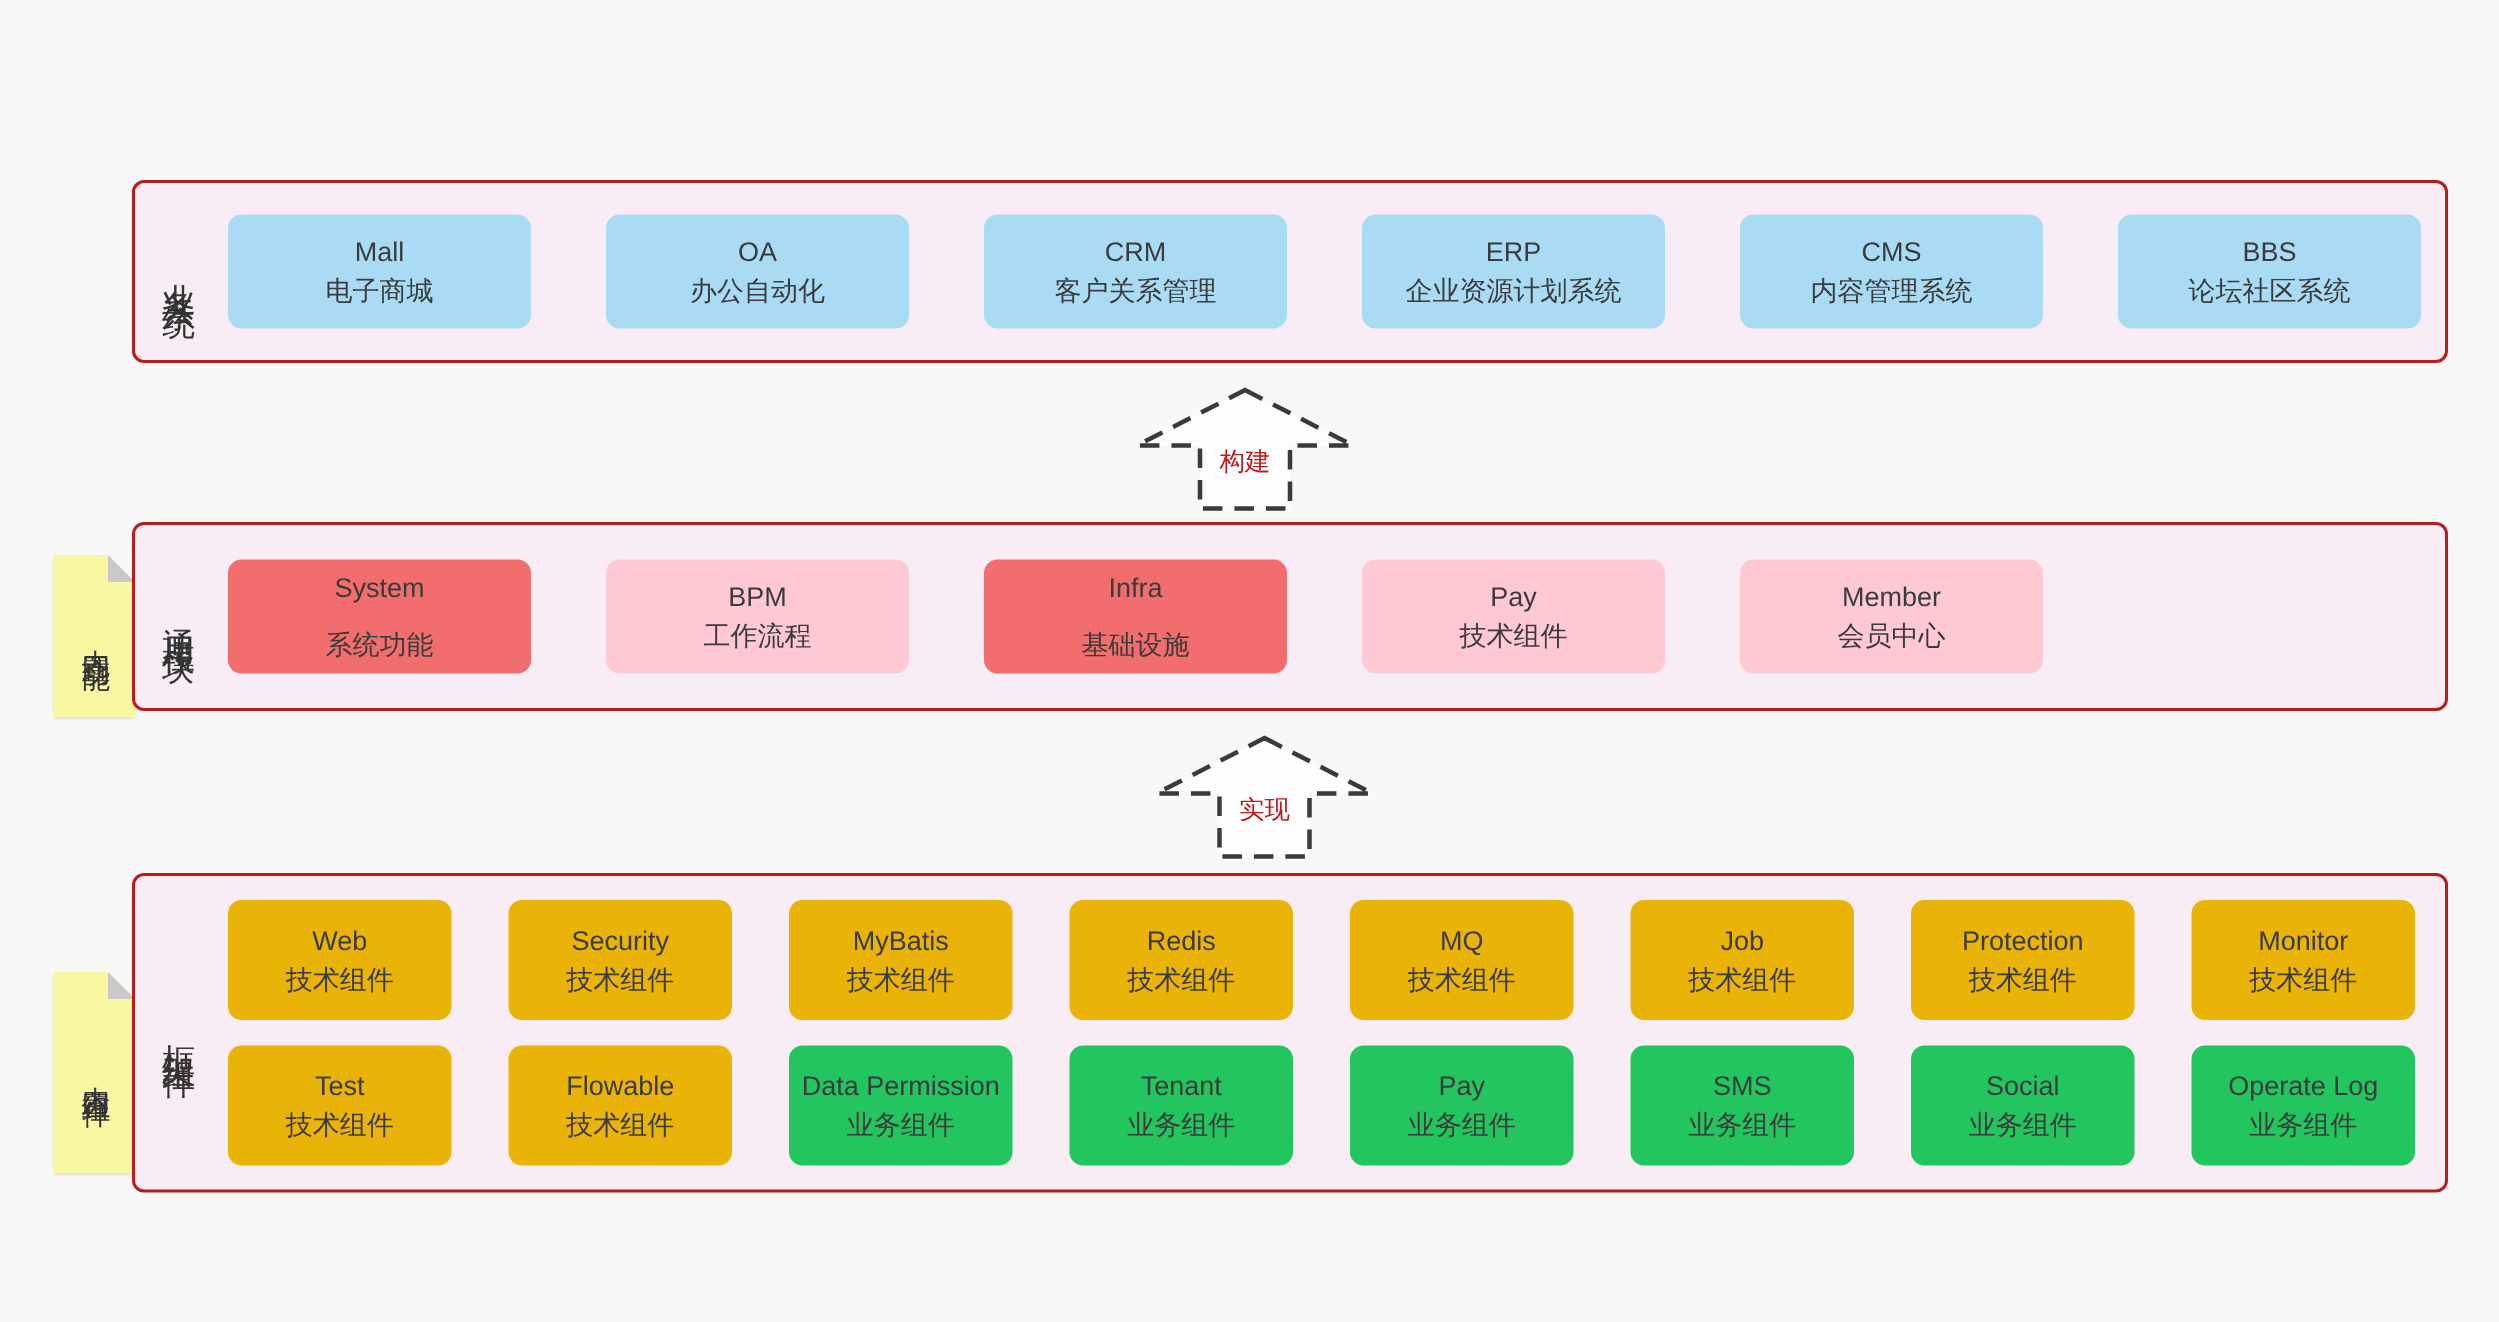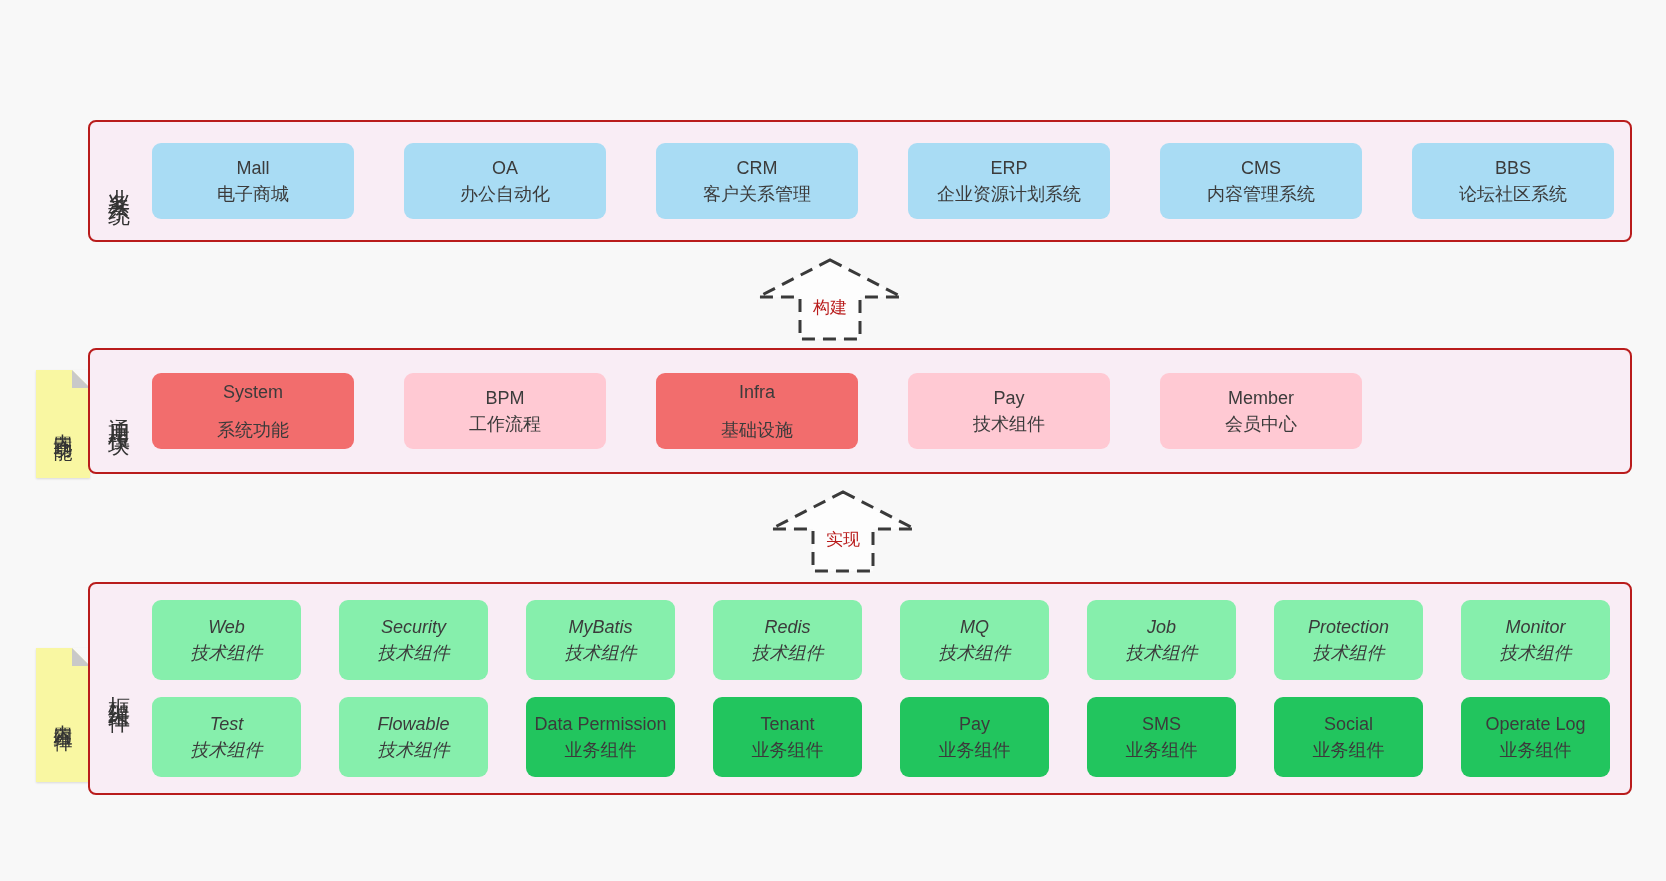--- a/index.html
+++ b/index.html
@@ -39,21 +39,21 @@
   .box{
     border-radius:9px;display:flex;flex-direction:column;
     align-items:center;justify-content:center;text-align:center;
     box-sizing:border-box;padding:4px 6px;line-height:1.45;font-size:18px;
   }
   .layer-business .box,.layer-modules .box{width:202px;height:76px;flex:none;}
   .layer-framework .box{width:149px;height:80px;flex:none;}
   .box--blue{background:#a9dcf4;}
   .box--red{background:#f26d6d;gap:11px;}
   .box--pink{background:#ffc9d3;}
-  .box--green{background:#86efac;font-style:italic;}
+  .box--green{background:#eab308;}
   .box--lightgreen{background:#22c55e;}
   .box-title,.box-subtitle{display:block;color:#3b3b3b;}
 
   
   .tab{
     position:absolute;left:36px;width:54px;background:#f9f7a2;
     z-index:1;box-sizing:border-box;
     display:flex;align-items:center;justify-content:center;
     box-shadow:0 1px 2px rgba(0,0,0,.12);
   }

